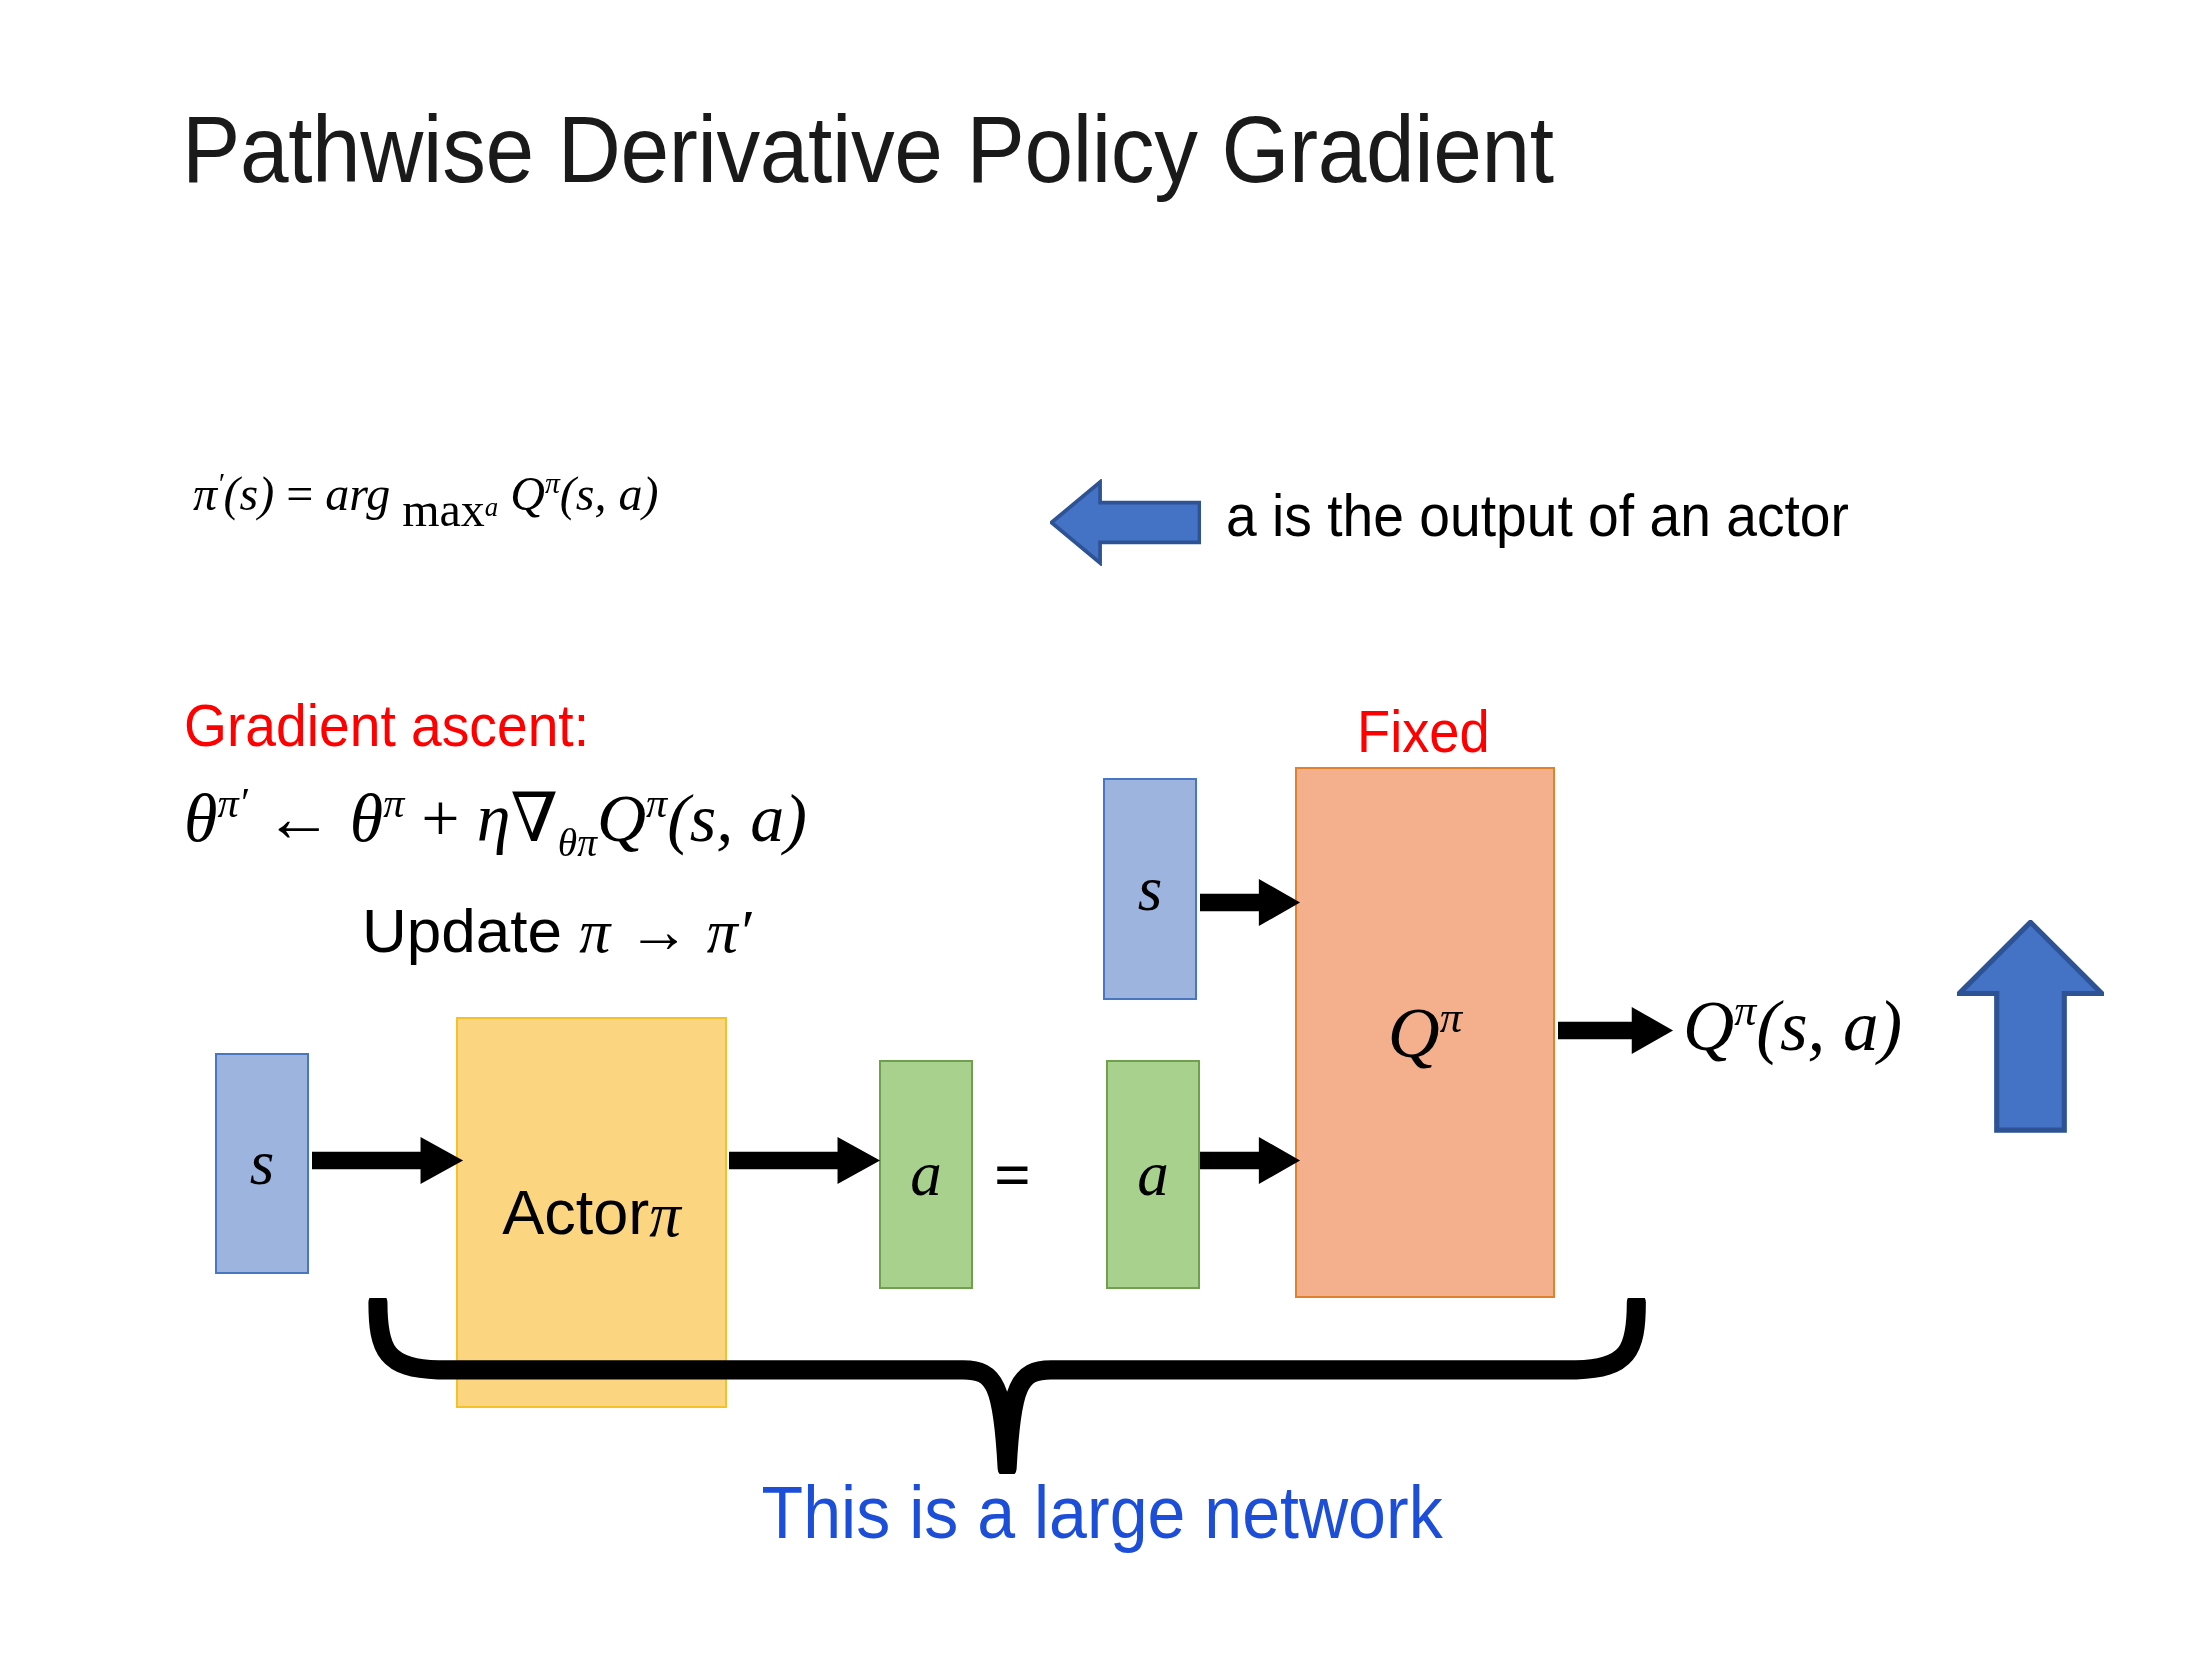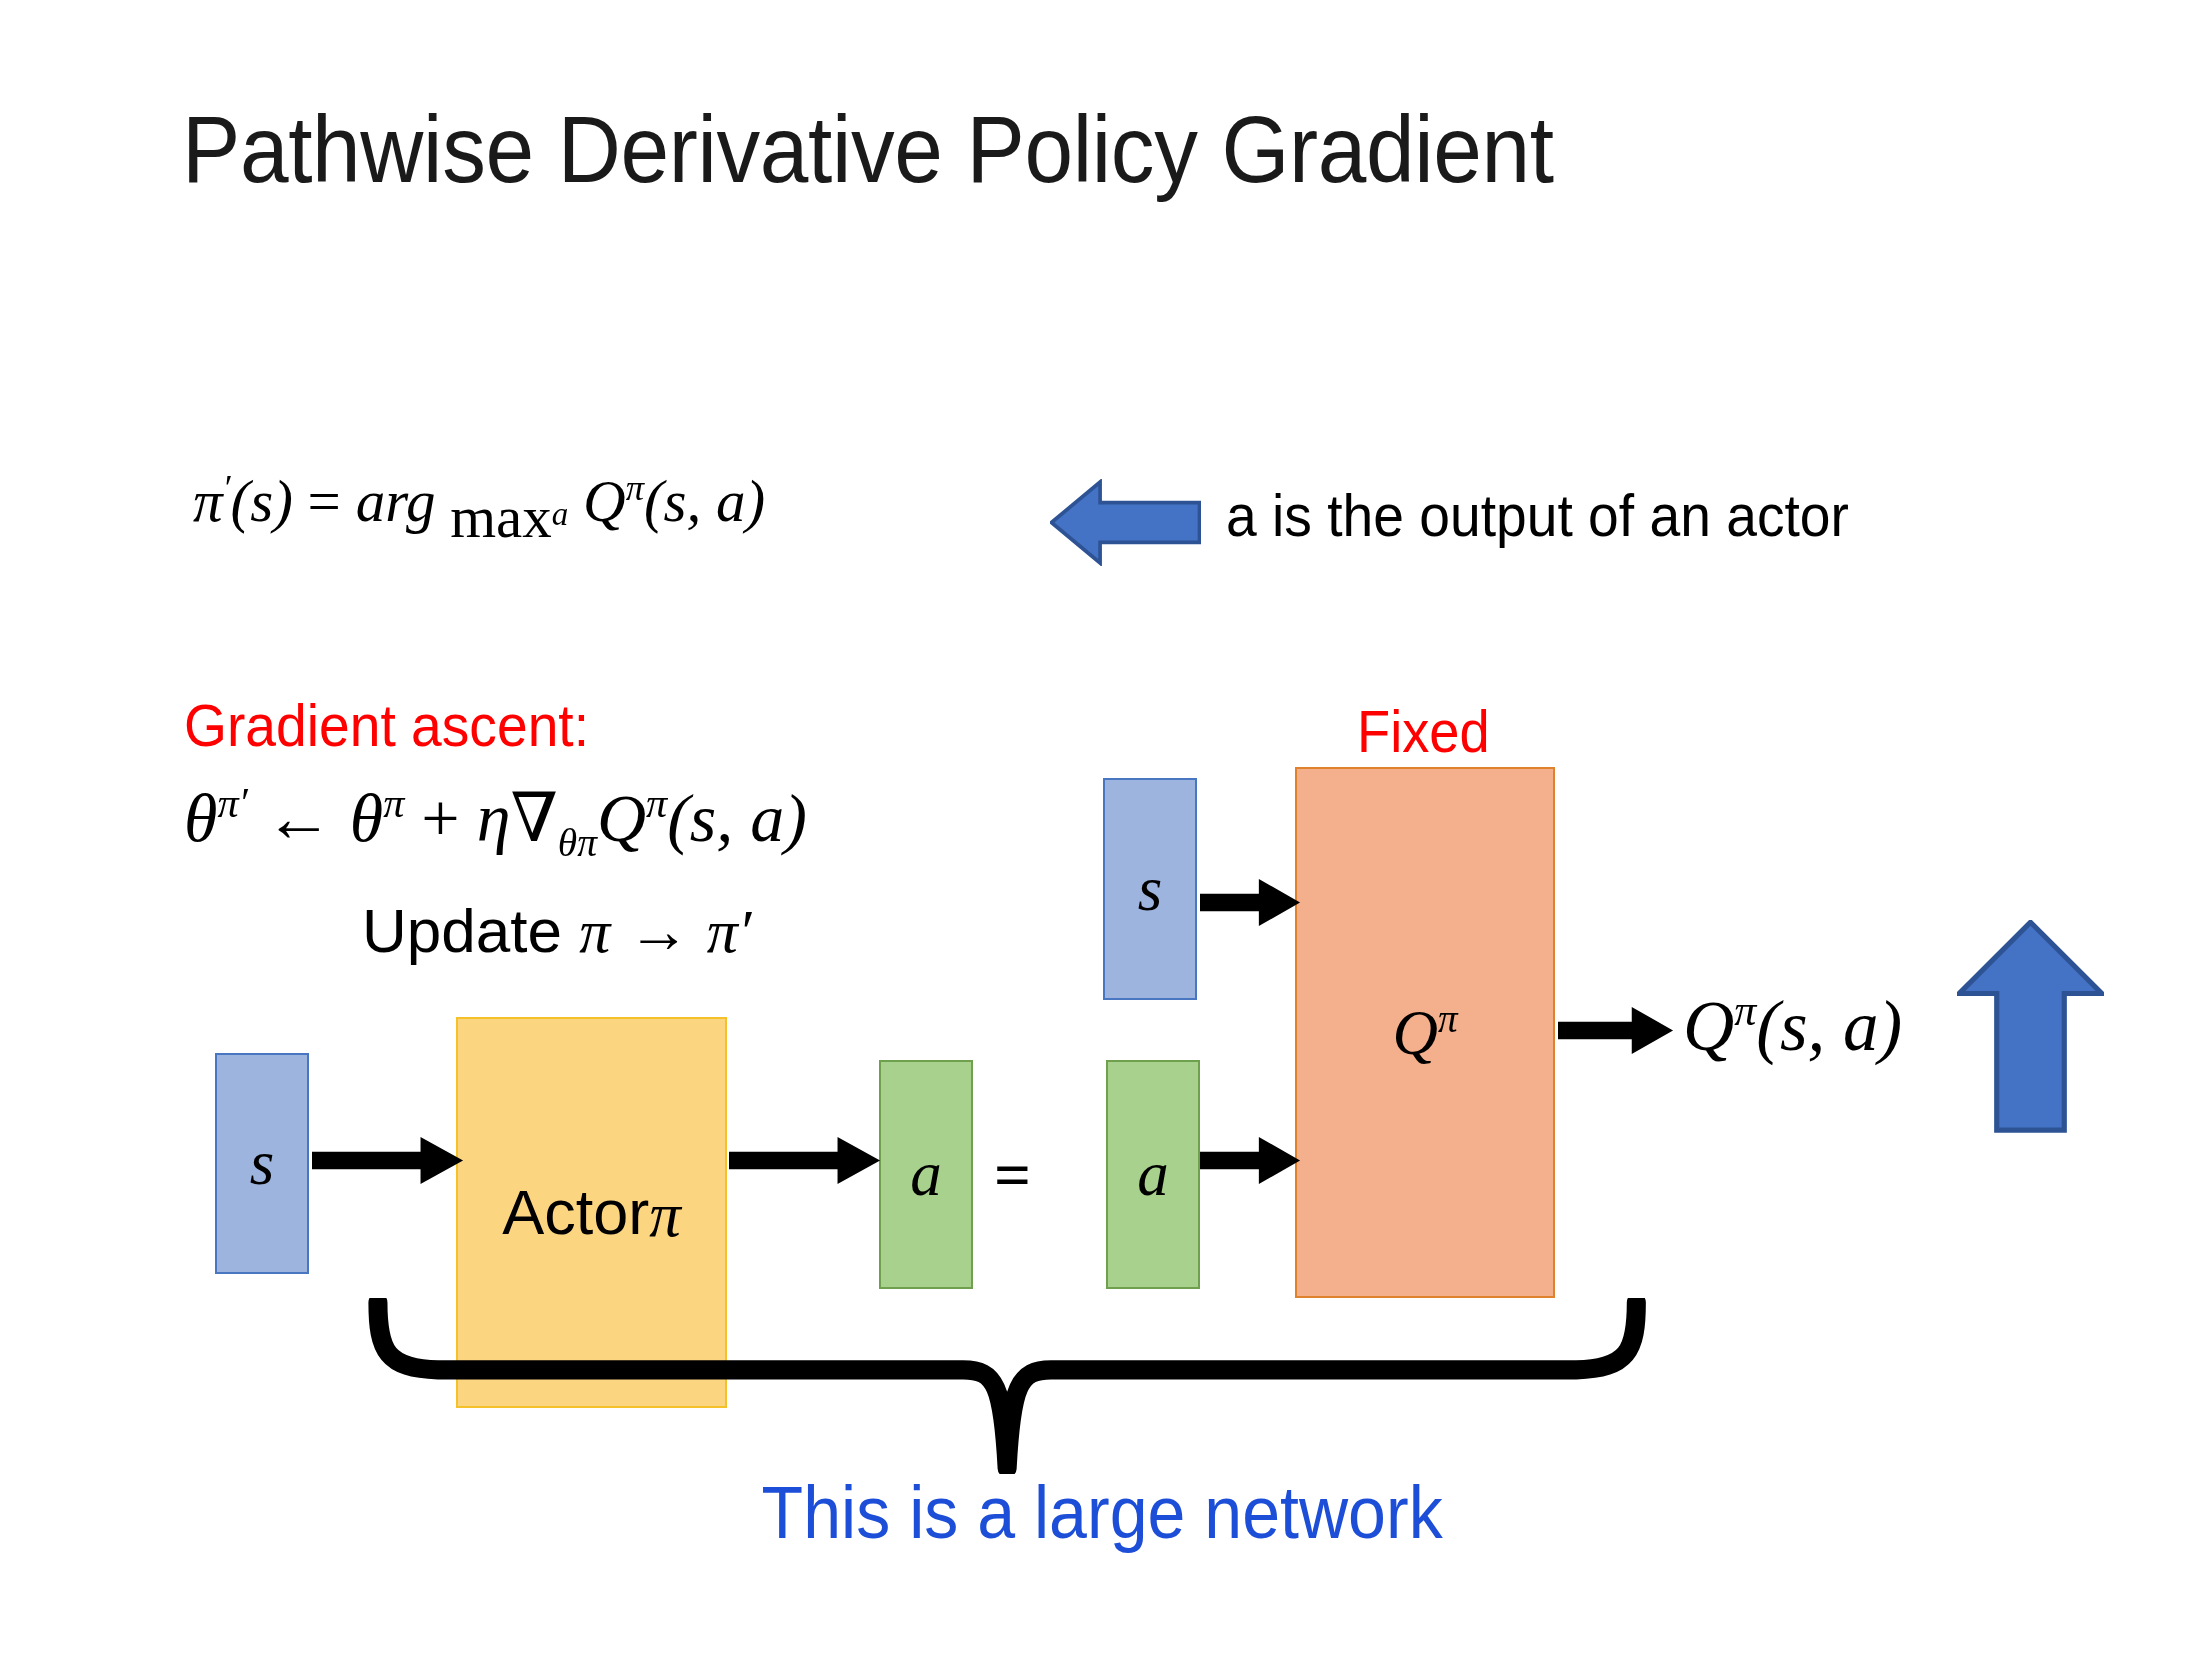--- a/index.html
+++ b/index.html
@@ -28,21 +28,21 @@
     font-family:"Liberation Serif","DejaVu Serif",serif;
     font-style:italic; color:#000;
     white-space:nowrap;
   }
   .math .up{font-style:normal;}
   .sup{font-size:0.62em; vertical-align:super; font-style:italic;}
   .sub{font-size:0.58em; vertical-align:sub; }
 
   #formula1{
     left:193px; top:466px;
-    font-size:59px;
+    font-size:48px;
   }
   #formula1 .argmaxwrap{
     display:inline-flex;flex-direction:row;align-items:center;
     vertical-align:middle; line-height:0.9;
     position:relative; top:10.3px;
   }
   #formula1 .argmaxwrap .m{font-style:normal;}
   #formula1 .argmaxwrap .idx{font-size:0.56em; font-style:italic; margin-top:-4.4px;}
 
   
@@ -93,21 +93,21 @@
                  background:#A9D18E; border:2.9px solid #6FA04D;}
   #box-a-2      {left:1106px; top:1060px; width:94px; height:229px;
                  background:#A9D18E; border:2.9px solid #6FA04D;}
   #box-s-top    {left:1103px; top:778px; width:94px; height:222px;
                  background:#9DB4DF; border:2.9px solid #4876C0;}
   #box-q        {left:1295px; top:767px; width:260px; height:531px;
                  background:#F4AF8D; border:2.9px solid #E0822D;}
 
   .lbl-s{font-size:63px;}
   .lbl-a{font-size:63px;}
-  .lbl-q{font-size:63px;}
+  .lbl-q{font-size:72px;}
   #box-actor .actor-word{font-family:"Liberation Sans",sans-serif;font-style:normal;font-size:63px;color:#000;}
   #box-actor .actor-pi{font-family:"Liberation Serif",serif;font-style:italic;font-size:63px;color:#000;margin-top:5.9px;}
 
   
   .blackarrow{position:absolute;}
 
   #equals{
     left:994px; top:1138px;
     font-size:65px; font-weight:bold;
     font-family:"Liberation Serif",serif; color:#000;

